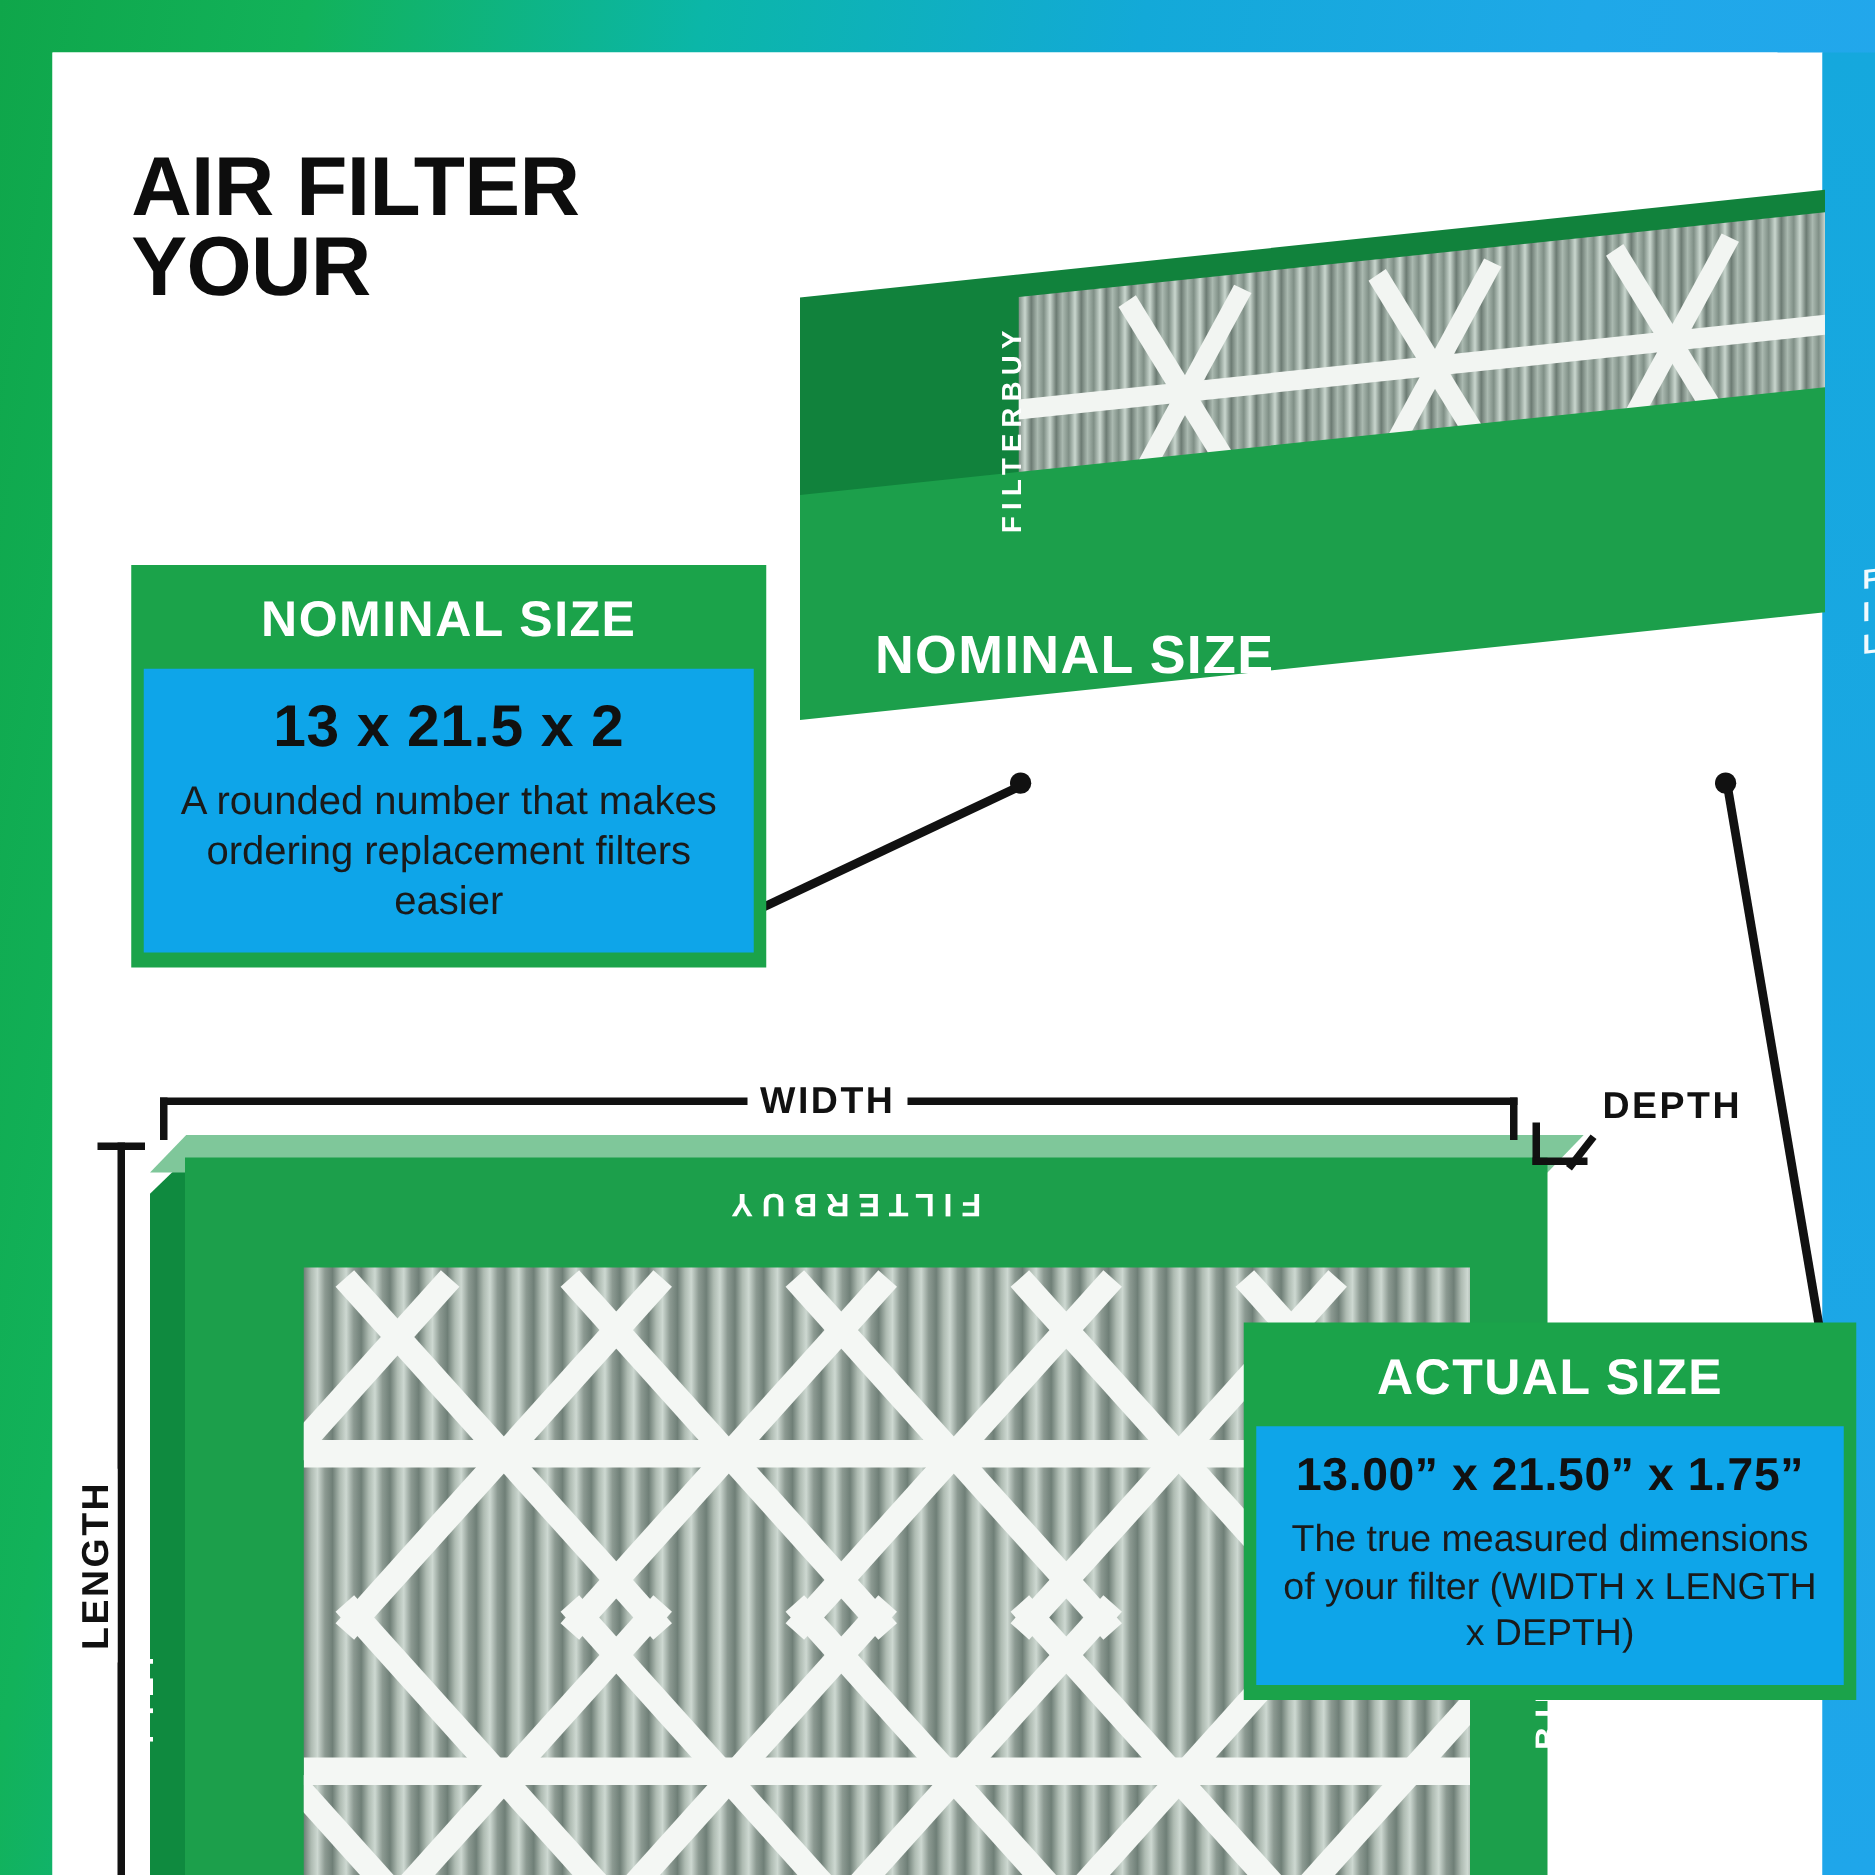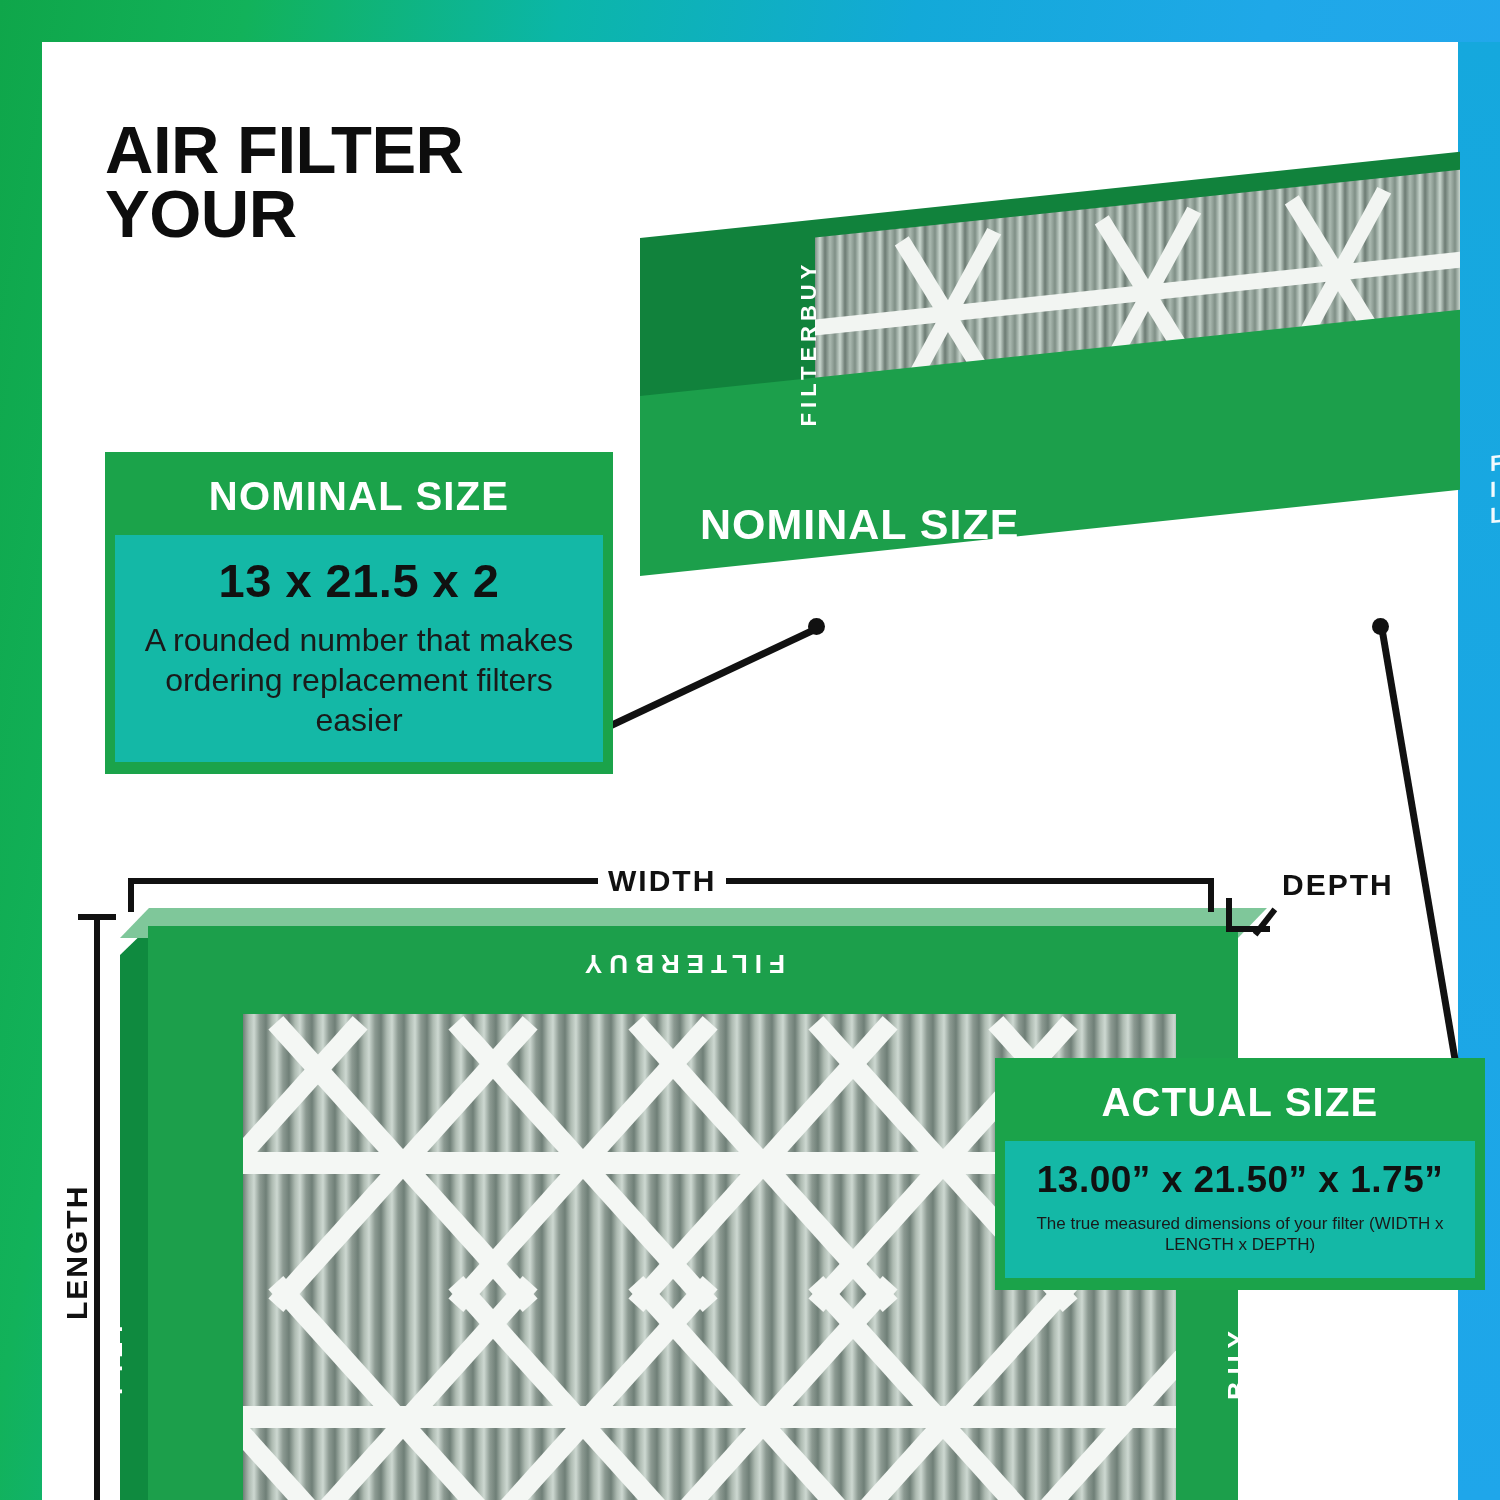--- a/index.html
+++ b/index.html
@@ -66,21 +66,21 @@
   .callout .callout-title {
     color: #ffffff;
     font-weight: bold;
     font-size: 40px;
     letter-spacing: 1.2px;
     text-align: center;
     padding: 12px 0 16px 0;
     text-transform: uppercase;
   }
   .callout .callout-body {
-    background: #14b8a6;
+    background: #0ea5e9;
     padding: 18px 14px 22px 14px;
     text-align: center;
   }
   .callout .callout-value {
     font-size: 47px;
     font-weight: bold;
     color: #111111;
     letter-spacing: 0.5px;
     margin-bottom: 12px;
   }
@@ -94,21 +94,21 @@
     left: 105px;
     top: 452px;
     width: 508px;
   }
   #callout-actual {
     left: 995px;
     top: 1058px;
     width: 490px;
   }
   #callout-actual .callout-value { font-size: 37px; }
-  #callout-actual .callout-desc { font-size: 17px; }
+  #callout-actual .callout-desc { font-size: 30px; }
 
   
   #filter-top {
     position: absolute;
     left: 640px;
     top: 238px;
     width: 820px;
     height: 360px;
   }
   #filter-top .top-face {

